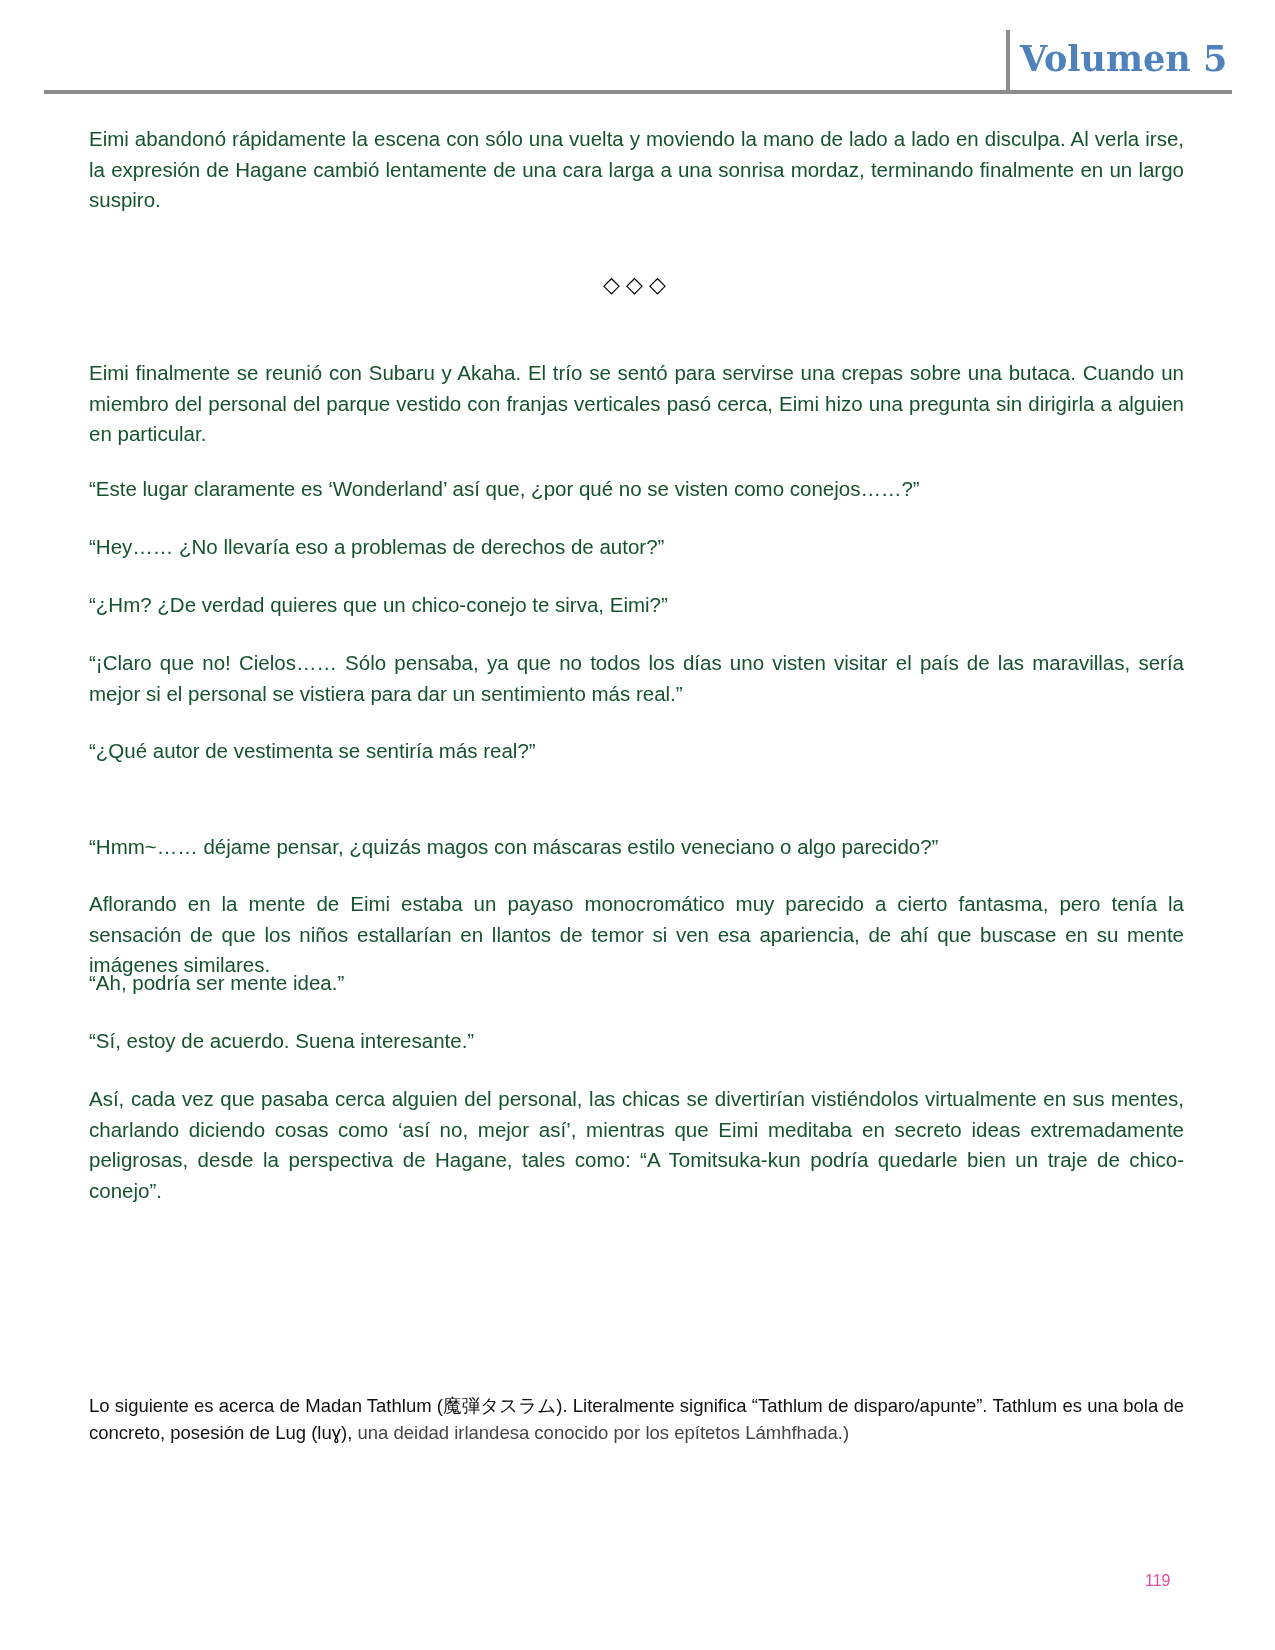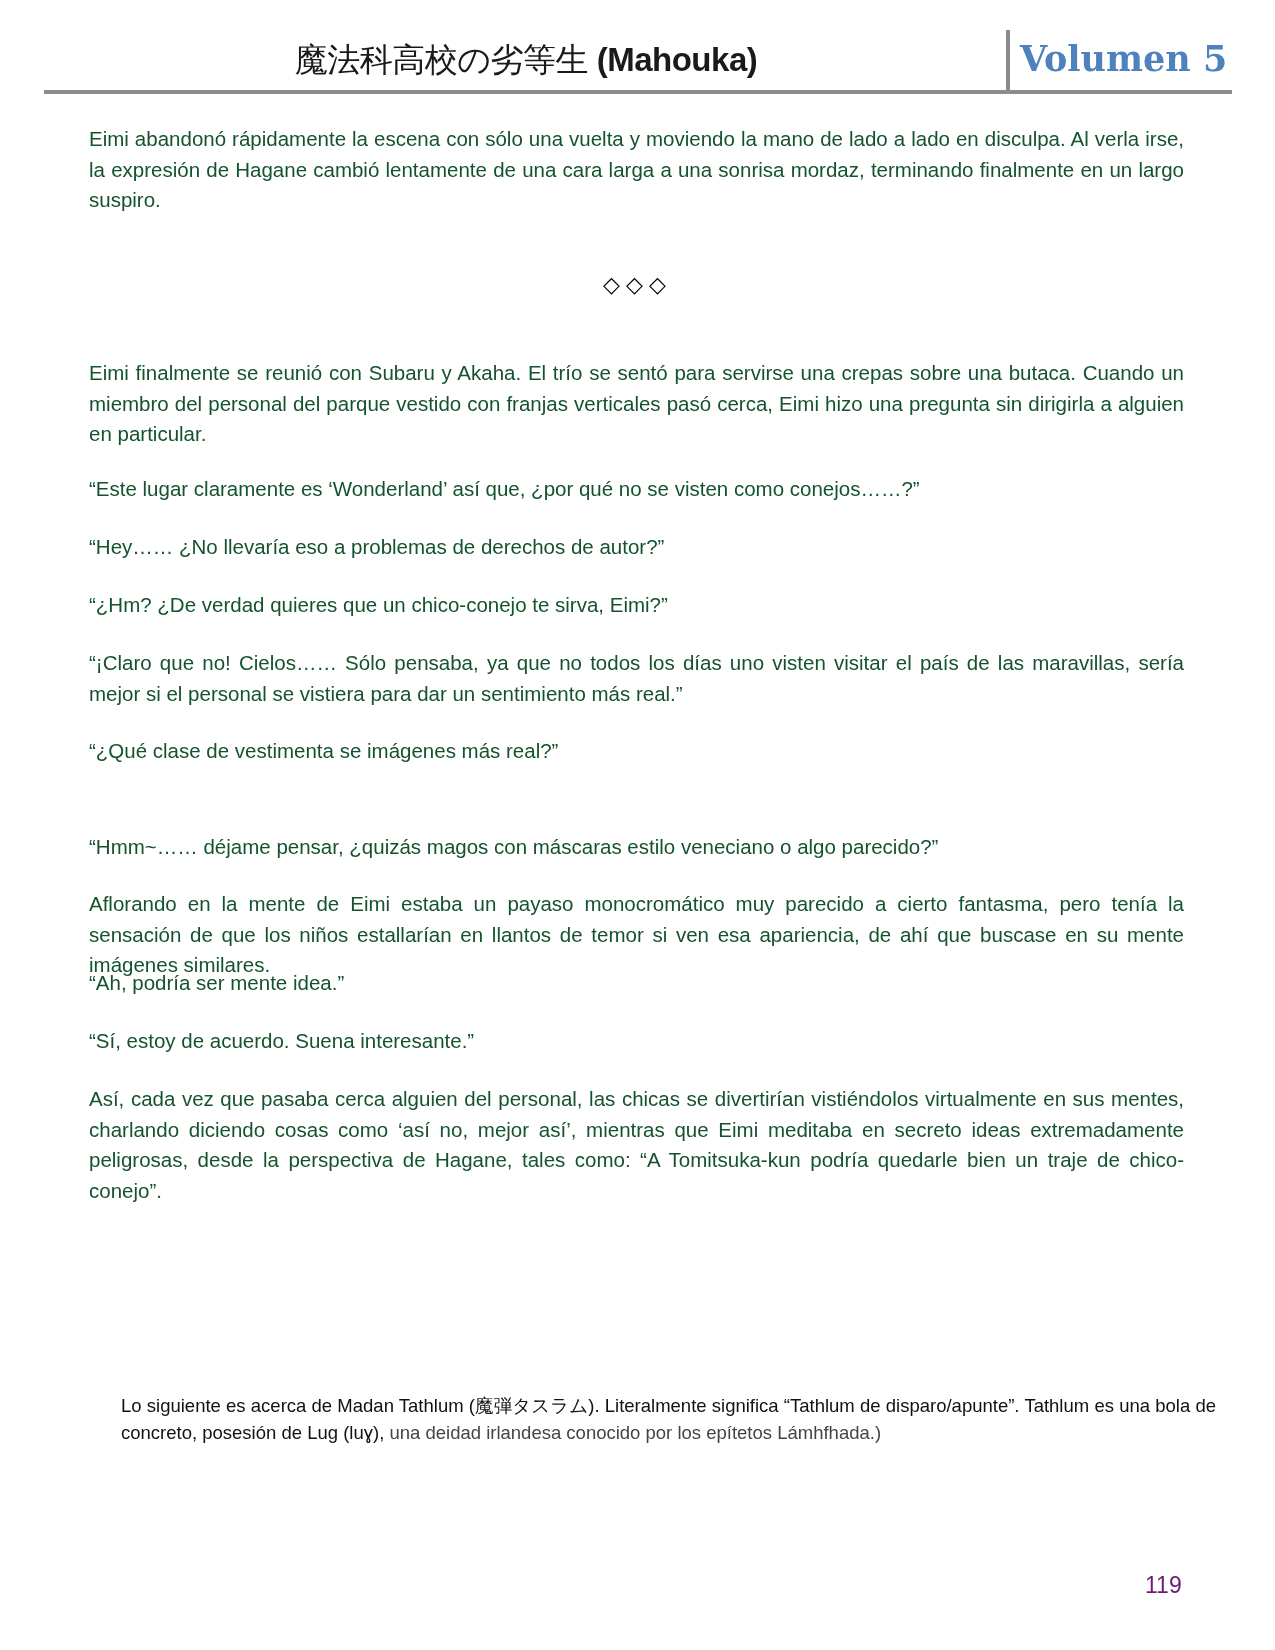--- a/index.html
+++ b/index.html
@@ -10,49 +10,45 @@
     .header-title b { font-weight: bold; }
     .header-vrule { position: absolute; left: 1006px; top: 30px; width: 4px; height: 64px; background: #8c8c8c; }
     .header-volume { position: absolute; left: 1020px; top: 38px; font-family: "DejaVu Serif", serif;
       font-weight: bold; font-size: 35px; color: #4f81bd; }
     .header-hrule { position: absolute; left: 44px; top: 90px; width: 1188px; height: 4px; background: #8c8c8c; }
     .sep { position: absolute; left: 0; width: 1275px; top: 272px; text-align: center; font-family: "DejaVu Sans", sans-serif;
       font-size: 22px; letter-spacing: 6px; color: #000; }
     .notes { position: absolute; left: 89px; width: 1095px; font-family: "Liberation Sans", sans-serif;
       font-size: 18.5px; line-height: 27px; color: #111; text-align: justify; }
     .n1 { top: 1346px; }
-    .n2 { top: 1463px; margin-left: 32px; }
+    .n2 { top: 1463px; }
     .gray { color: #444; }
-    .pagenum { position: absolute; left: 1145px; top: 1572px; font-family: "Liberation Sans", sans-serif; font-size: 23px; color: #701a75; }
+    .pagenum { position: absolute; left: 1145px; top: 1572px; font-family: "Liberation Sans", sans-serif; font-size: 16px; color: #ec4899; }
     .block { position: absolute; left: 89px; width: 1095px; font-family: "Liberation Sans", sans-serif;
       font-size: 20.5px; line-height: 30.5px; color: #14532d; text-align: justify; margin: 0; }
   </style>
 </head>
 <body>
 
 <div class="header">
-  <div class="header-title">
-    <span>魔法科高校の劣等生</span>
-    <b>(Mahouka)</b>
-  </div>
   <div class="header-vrule"></div>
   <div class="header-volume">Volumen 5</div>
   <div class="header-hrule"></div>
 </div>
 
 <p class="block" style="top:124px;">Eimi abandonó rápidamente la escena con sólo una vuelta y moviendo la mano de lado a lado en disculpa. Al verla irse, la expresión de Hagane cambió lentamente de una cara larga a una sonrisa mordaz, terminando finalmente en un largo suspiro.</p>
 
 <div class="sep">◇◇◇</div>
 
 <p class="block" style="top:358px;">Eimi finalmente se reunió con Subaru y Akaha. El trío se sentó para servirse una crepas sobre una butaca. Cuando un miembro del personal del parque vestido con franjas verticales pasó cerca, Eimi hizo una pregunta sin dirigirla a alguien en particular.</p>
 <p class="block" style="top:474px;">“Este lugar claramente es ‘Wonderland’ así que, ¿por qué no se visten como conejos……?”</p>
 <p class="block" style="top:532px;">“Hey…… ¿No llevaría eso a problemas de derechos de autor?”</p>
 <p class="block" style="top:590px;">“¿Hm? ¿De verdad quieres que un chico-conejo te sirva, Eimi?”</p>
 <p class="block" style="top:648px;">“¡Claro que no! Cielos…… Sólo pensaba, ya que no todos los días uno visten visitar el país de las maravillas, sería mejor si el personal se vistiera para dar un sentimiento más real.”</p>
-<p class="block" style="top:736px;">“¿Qué clase de vestimenta se imágenes más real?”</p>
+<p class="block" style="top:736px;">“¿Qué autor de vestimenta se sentiría más real?”</p>
 <p class="block" style="top:832px;">“Hmm~…… déjame pensar, ¿quizás magos con máscaras estilo veneciano o algo parecido?”</p>
 <p class="block" style="top:889px;">Aflorando en la mente de Eimi estaba un payaso monocromático muy parecido a cierto fantasma, pero tenía la sensación de que los niños estallarían en llantos de temor si ven esa apariencia, de ahí que buscase en su mente imágenes similares.</p>
 <p class="block" style="top:968px;">“Ah, podría ser mente idea.”</p>
 <p class="block" style="top:1026px;">“Sí, estoy de acuerdo. Suena interesante.”</p>
 <p class="block" style="top:1084px;">Así, cada vez que pasaba cerca alguien del personal, las chicas se divertirían vistiéndolos virtualmente en sus mentes, charlando diciendo cosas como ‘así no, mejor así’, mientras que Eimi meditaba en secreto ideas extremadamente peligrosas, desde la perspectiva de Hagane, tales como: “A Tomitsuka-kun podría quedarle bien un traje de chico-conejo”.</p>
 
 <div class="notes n1">
 </div>
 
 <div class="notes n2" style="top:1392px;">

